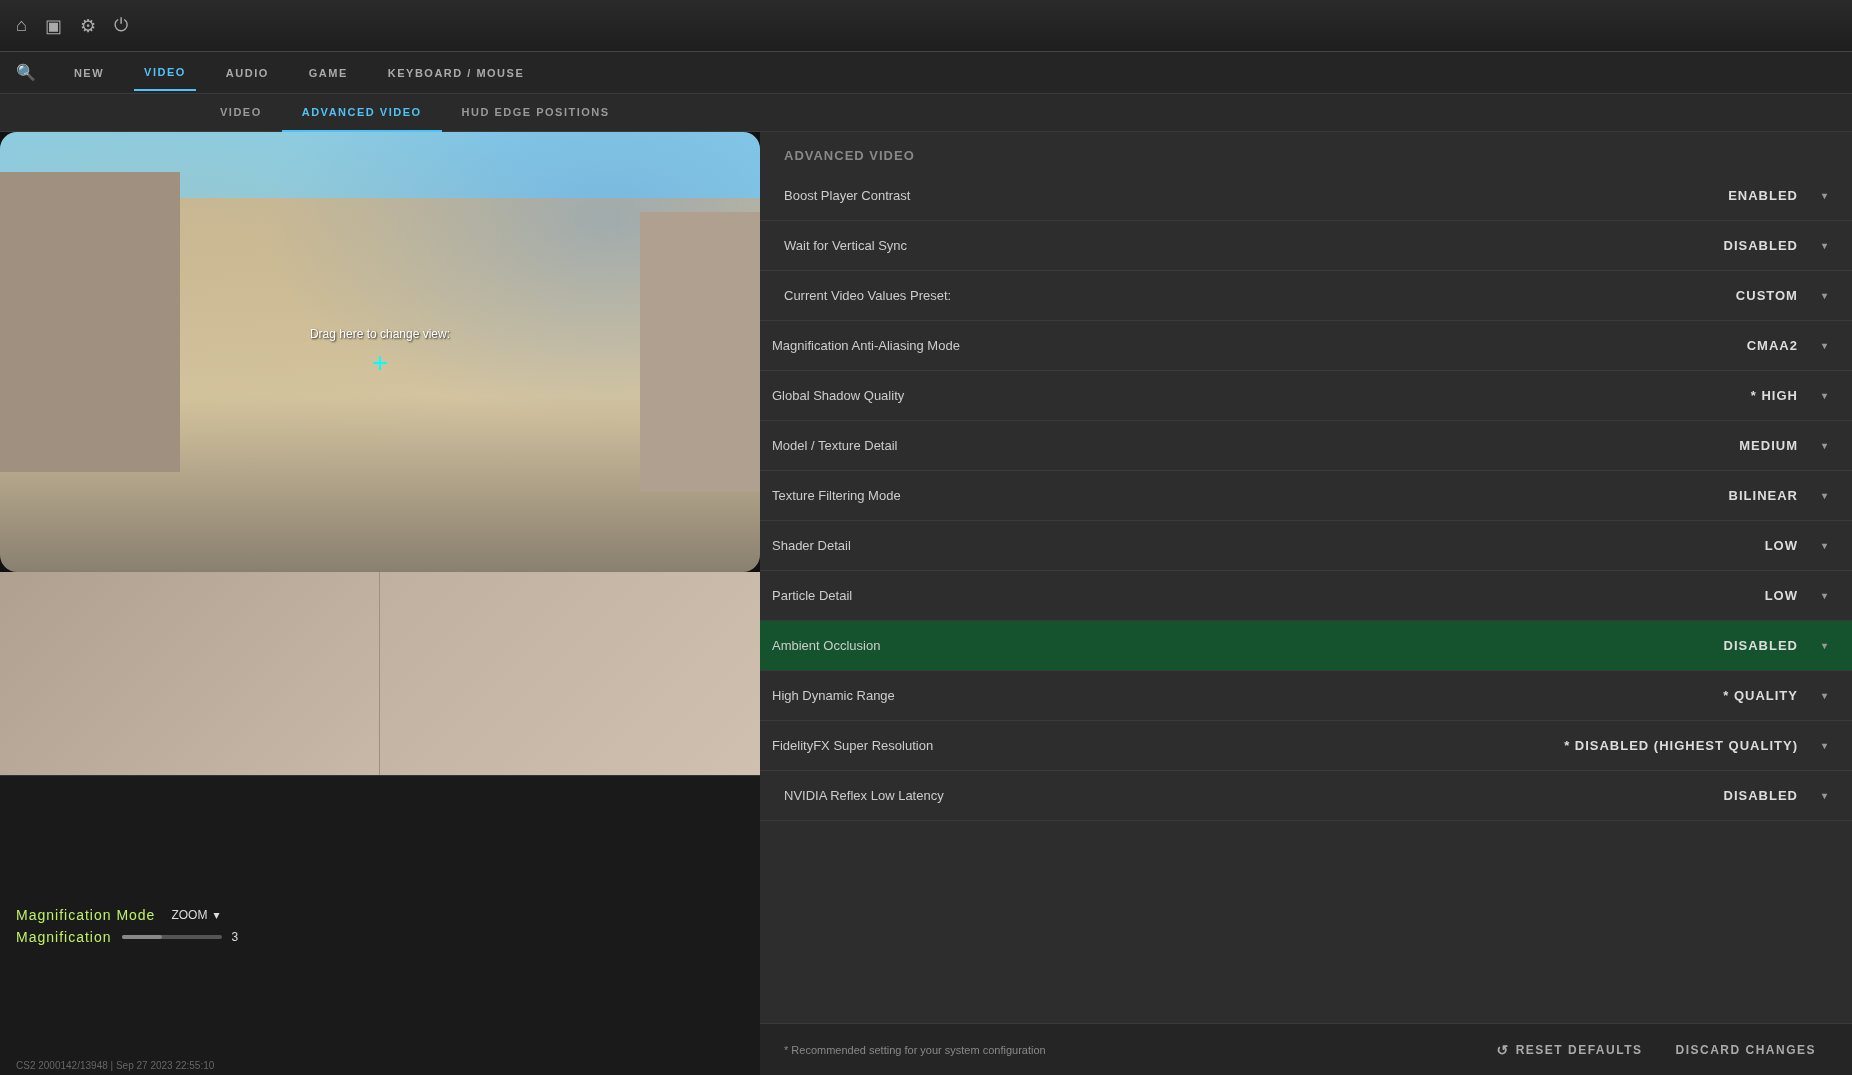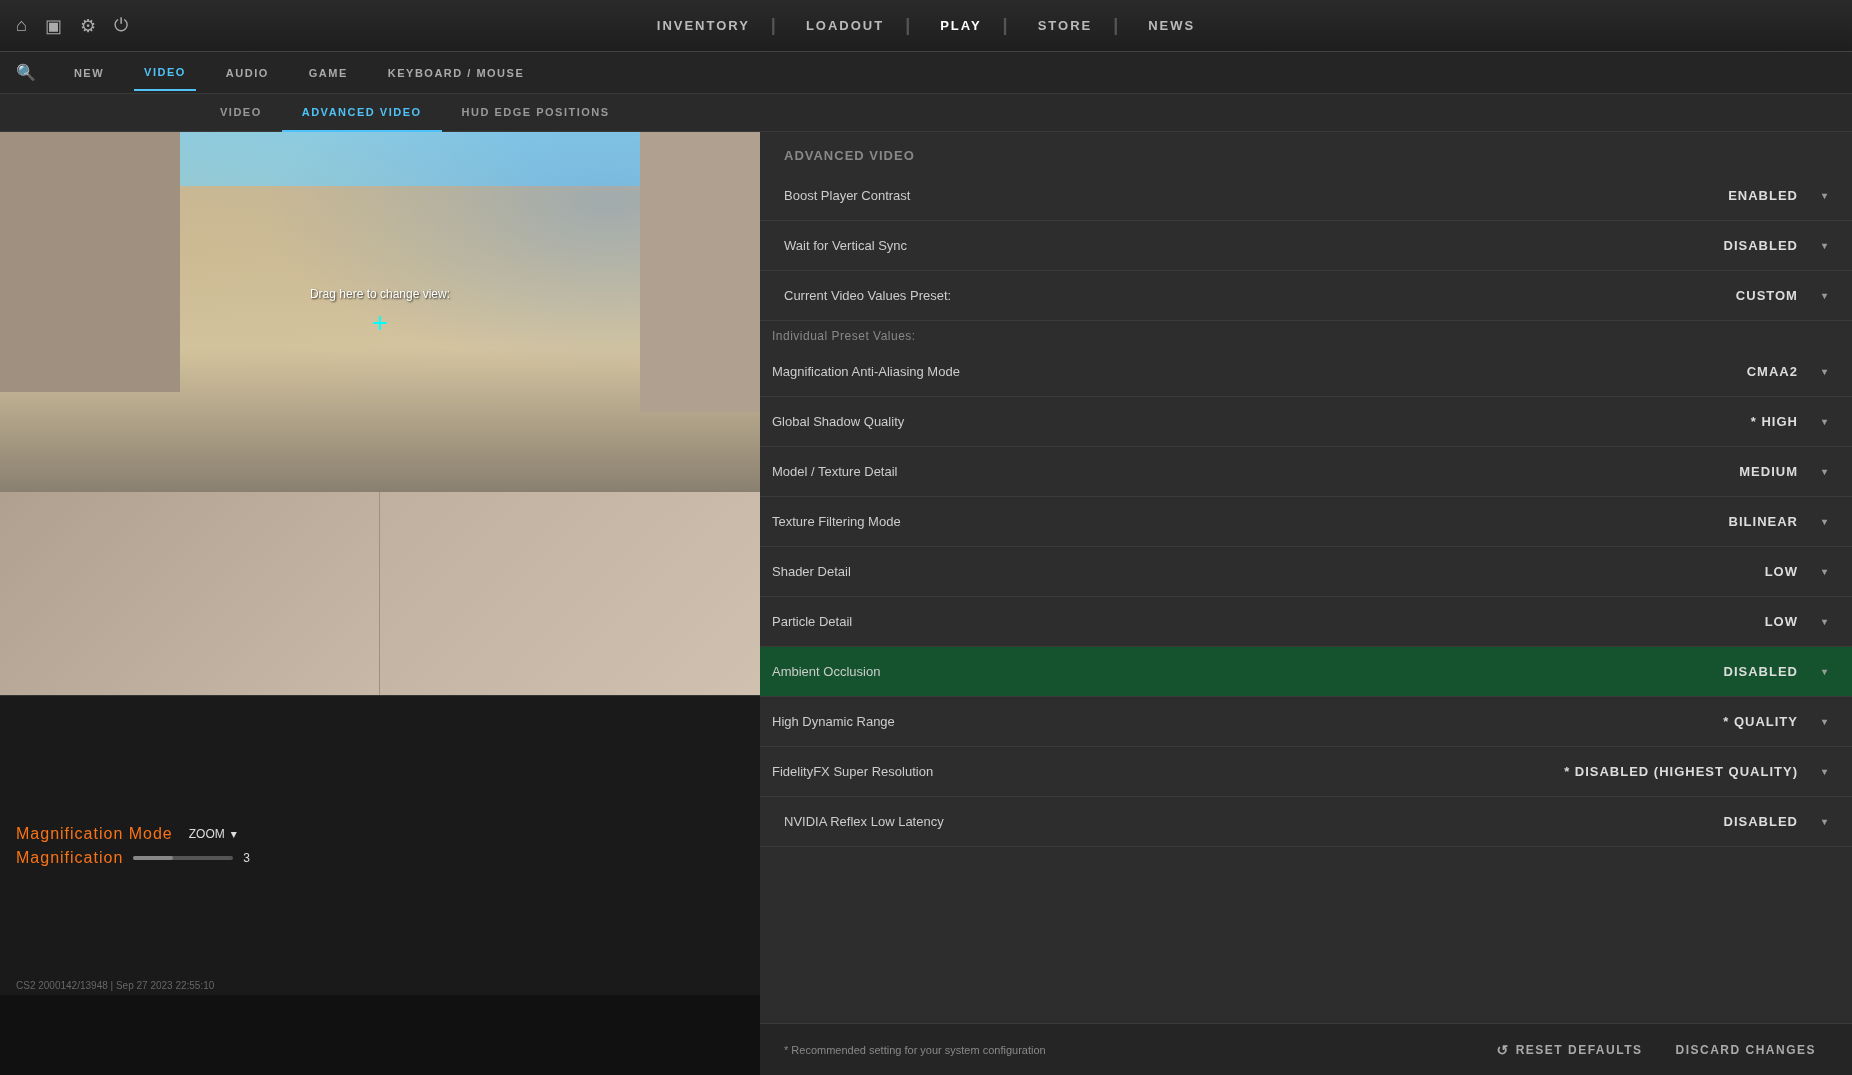--- a/index.html
+++ b/index.html
@@ -141,24 +141,25 @@
       width: 760px;
       flex-shrink: 0;
       background: #111;
       position: relative;
       display: flex;
       flex-direction: column;
     }
 
     .game-view-top {
       width: 760px;
-      height: 360px;
+      height: 440px;
       background: linear-gradient(135deg, #5a7a9a 0%, #8a9a7a 30%, #6a8a6a 60%, #9a8a5a 100%);
       position: relative;
       overflow: hidden;
+      border-radius: 17px;
     }
 
     .game-view-top-inner {
       width: 100%;
       height: 100%;
       background:
         radial-gradient(ellipse at 20% 30%, rgba(200,180,120,0.3) 0%, transparent 50%),
         radial-gradient(ellipse at 80% 20%, rgba(100,150,200,0.4) 0%, transparent 40%),
         linear-gradient(180deg, #87CEEB 0%, #87CEEB 15%, #c8b89a 15%, #d4c4a0 60%, #8a8070 100%);
     }
@@ -233,22 +234,22 @@
       width: 760px;
       height: calc(1075px - 52px - 42px - 38px - 440px - 203px);
       background: #1a1a1a;
       display: flex;
       align-items: center;
       padding: 0 16px;
       gap: 40px;
       border-top: 1px solid #333;
     }
     .magnification-label {
-      color: #f97316;
-      font-size: 16px;
+      color: #bef264;
+      font-size: 14px;
       letter-spacing: 1px;
     }
     .zoom-select {
       display: flex;
       gap: 6px;
       color: #ddd;
       font-size: 12px;
       cursor: pointer;
     }
     .magnification-row {
@@ -406,27 +407,20 @@
 </head>
 <body>
 
 <div class="top-nav">
   <div class="top-nav-icons">
     <span class="top-nav-icon">⌂</span>
     <span class="top-nav-icon">▣</span>
     <span class="top-nav-icon">⚙</span>
     <span class="top-nav-icon">⏻</span>
   </div>
-  <div class="top-nav-links">
-    <div class="top-nav-link">INVENTORY</div>
-    <div class="top-nav-link">LOADOUT</div>
-    <div class="top-nav-link active">PLAY</div>
-    <div class="top-nav-link">STORE</div>
-    <div class="top-nav-link">NEWS</div>
-  </div>
 </div>
 
 <div class="settings-nav">
   <span class="settings-nav-icon">🔍</span>
   <div class="settings-nav-link">NEW</div>
   <div class="settings-nav-link active">VIDEO</div>
   <div class="settings-nav-link">AUDIO</div>
   <div class="settings-nav-link">GAME</div>
   <div class="settings-nav-link">KEYBOARD / MOUSE</div>
 </div>
@@ -504,21 +498,20 @@
       </div>
 
       <div class="settings-row">
         <span class="settings-row-label">Current Video Values Preset:</span>
         <div class="settings-row-value">
           <span>CUSTOM</span>
           <span class="chevron-down">▾</span>
         </div>
       </div>
 
-      <div class="individual-preset-label preset-rows">Individual Preset Values:</div>
 
       <div class="settings-row preset-rows">
         <span class="settings-row-label">Magnification Anti-Aliasing Mode</span>
         <div class="settings-row-value">
           <span>CMAA2</span>
           <span class="chevron-down">▾</span>
         </div>
       </div>
 
       <div class="settings-row preset-rows">

